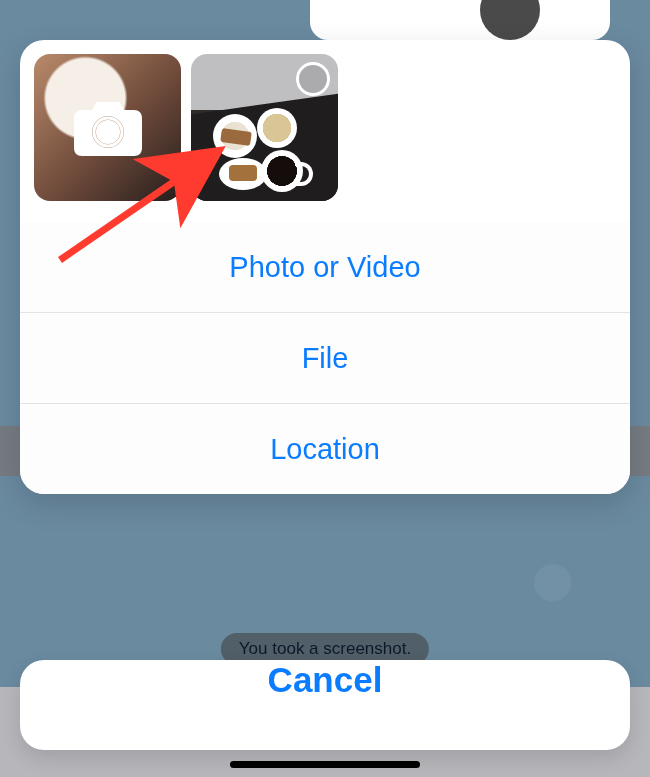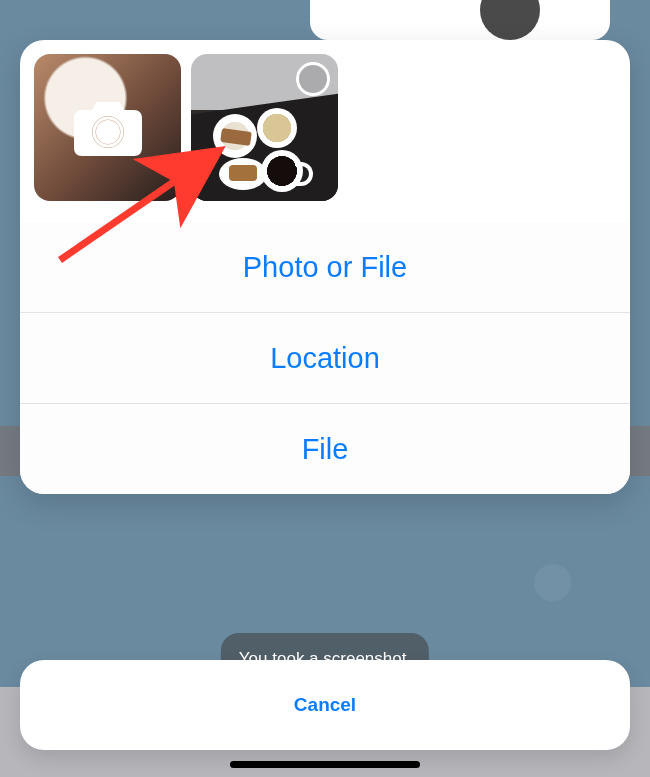--- a/index.html
+++ b/index.html
@@ -52,23 +52,23 @@
     top: 426px;
     height: 50px;
     background: rgba(120,120,125,0.85);
   }
   .sys-msg {
     position: absolute;
     left: 50%;
     transform: translateX(-50%);
     top: 633px;
     background: rgba(60,60,60,0.55);
-    color: #ffffff;
+    color: #0f172a;
     font-size: 17px;
-    padding: 16px 18px;
+    padding: 6px 18px;
     border-radius: 18px;
     white-space: nowrap;
   }
   .bottom-gray {
     position: absolute;
     left: 0; right: 0; bottom: 0;
     height: 90px;
     background: #b7b6bb;
   }
 
@@ -166,23 +166,23 @@
   
   .cancel {
     position: absolute;
     left: 20px;
     right: 20px;
     top: 660px;
     height: 90px;
     background: #ffffff;
     border-radius: 24px;
     display: flex;
-    align-items: center;
+    align-items: flex-start;
     justify-content: center;
-    font-size: 19px;
+    font-size: 35px;
     font-weight: 600;
     color: #0a7cff;
     cursor: pointer;
     box-shadow: 0 8px 20px rgba(0,0,0,0.12);
   }
 
   
   .arrow {
     position: absolute;
     pointer-events: none;
@@ -230,27 +230,27 @@
         <span class="cup c3"></span>
         <span class="plate"></span>
         <span class="bar-food"></span>
         <span class="sel-circle"></span>
       </div>
 
     </div>
 
     <div class="menu">
       <div class="menu-item">
-        <span>Photo or File</span>
+        <span>Photo or Video</span>
+      </div>
+      <div class="menu-item">
+        <span>File</span>
       </div>
       <div class="menu-item">
         <span>Location</span>
-      </div>
-      <div class="menu-item">
-        <span>File</span>
       </div>
     </div>
   </div>
 
   <div class="cancel">
     <span>Cancel</span>
   </div>
 
   <svg class="arrow" width="650" height="777" style="left:0;top:0">
     <defs>

